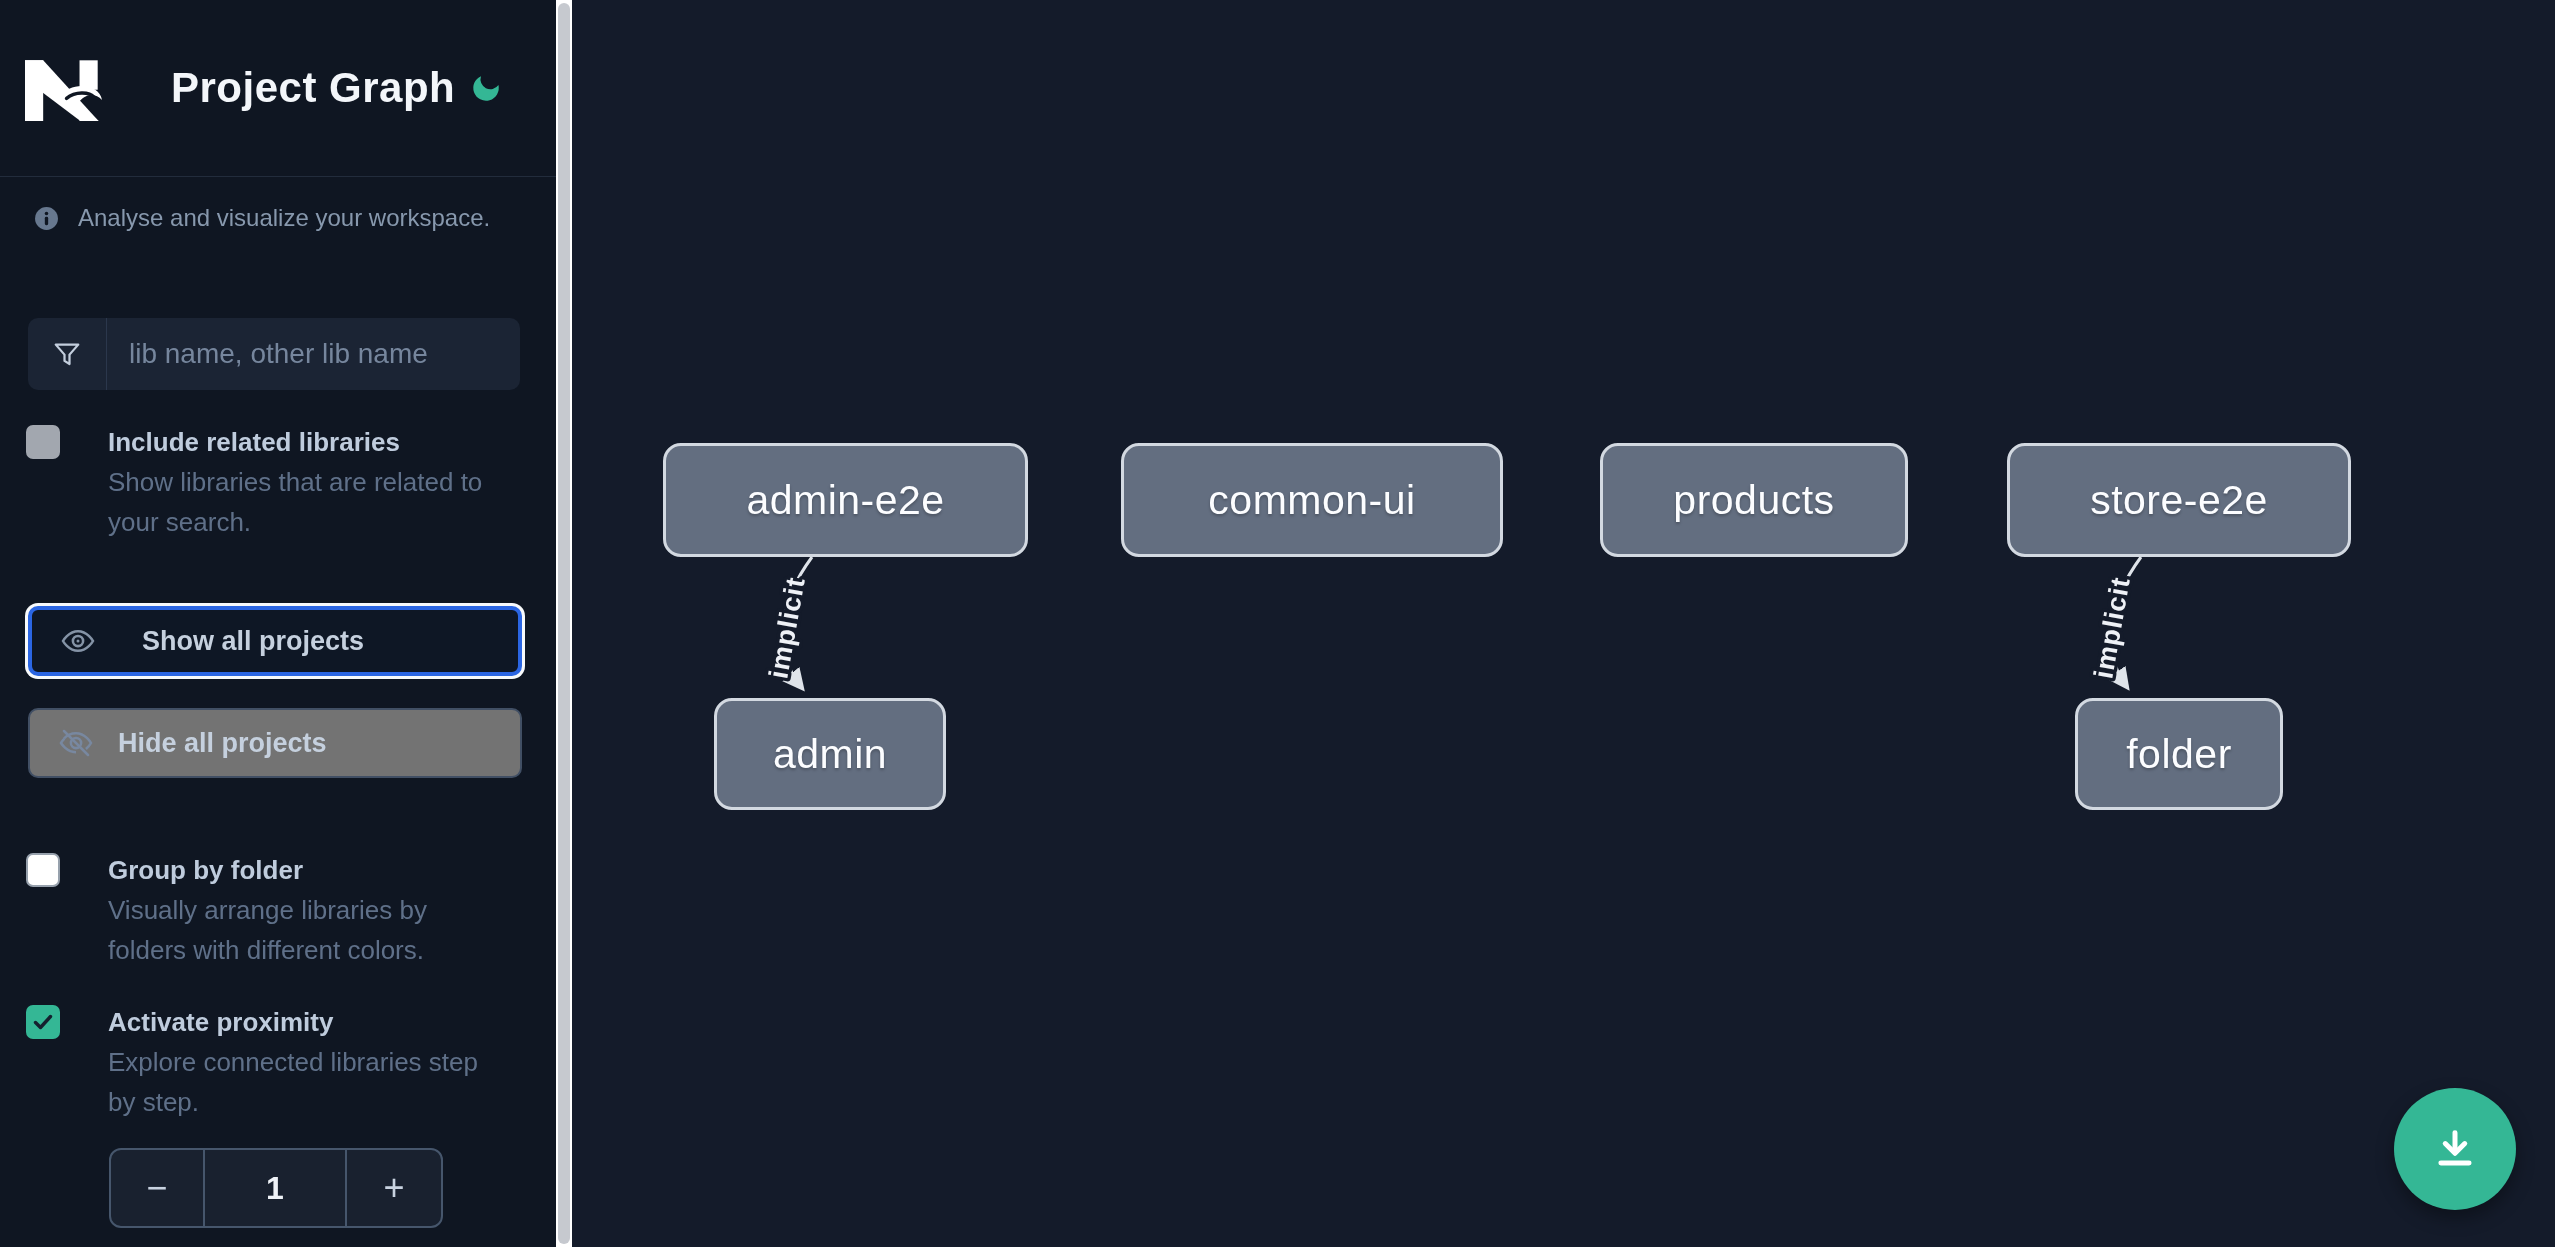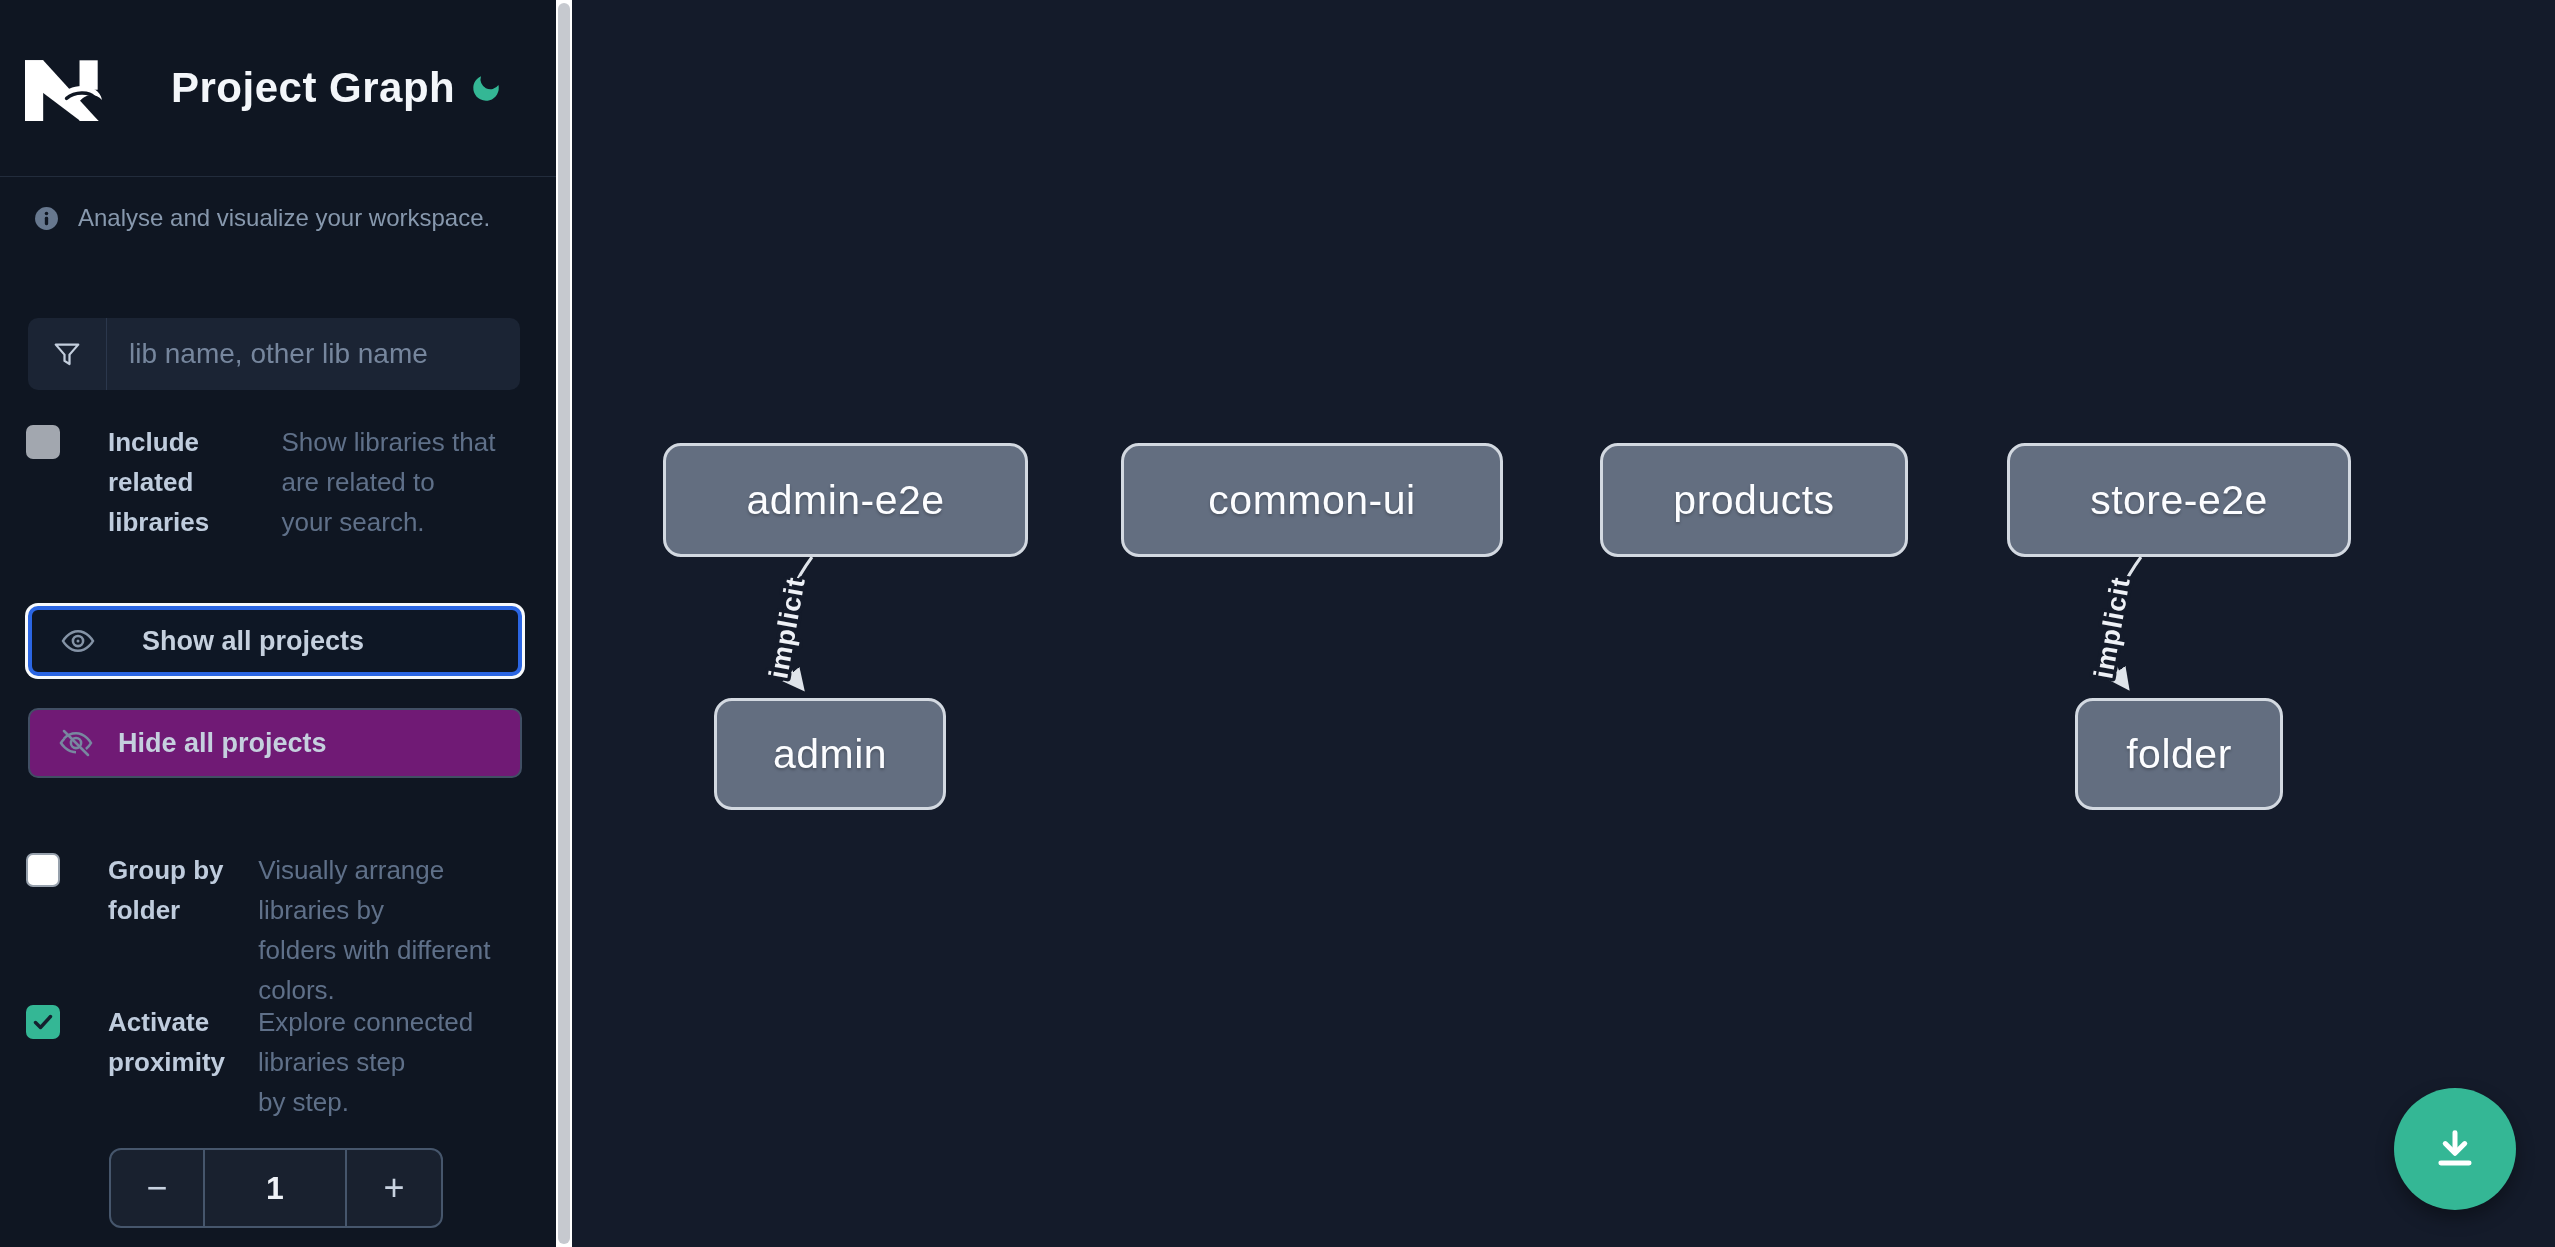--- a/index.html
+++ b/index.html
@@ -56,29 +56,29 @@
   .search-input::placeholder{color:#76869d;}
 
   .opt{position:absolute;left:26px;width:478px;display:flex;gap:48px;align-items:flex-start;cursor:pointer;}
   .opt-1{top:422px;} .opt-2{top:850px;} .opt-3{top:1002px;}
   .cb{width:34px;height:34px;border-radius:7px;flex:none;margin-top:3px;
       display:flex;align-items:center;justify-content:center;}
   .cb-disabled{background:#a2a7af;}
   .cb-unchecked{background:#ffffff;border:2px solid #97a1ad;width:30px;height:30px;}
   .cb-checked{background:#34b795;}
   .check-svg{width:24px;height:24px;}
-  .opt-texts{display:flex;flex-direction:row;}
+  .opt-texts{display:flex;flex-direction:column;}
   .opt-label{font-size:26px;font-weight:700;color:#bfccdd;line-height:40px;}
   .opt-desc{font-size:26px;font-weight:400;color:#5f7089;line-height:40px;white-space:pre-line;}
 
   .sb-btn{
     position:absolute;left:28px;width:494px;height:70px;border-radius:10px;
     display:flex;align-items:center;cursor:pointer;
     font-family:"Liberation Sans",sans-serif;
-    background:#701a75;border:2px solid #414f64;padding:0;
+    background:#737373;border:2px solid #414f64;padding:0;
   }
   .btn-show{
     top:606px;background:#0e1725;
     border:4px solid #2b66e3;
     box-shadow:0 0 0 3px #f8fafc;
     gap:22px;
   }
   .btn-hide{top:708px;}
   .btn-icon{width:36px;height:36px;margin-left:28px;flex:none;}
   .btn-label{font-size:27px;font-weight:600;color:#c5d0de;margin-left:24px;}

